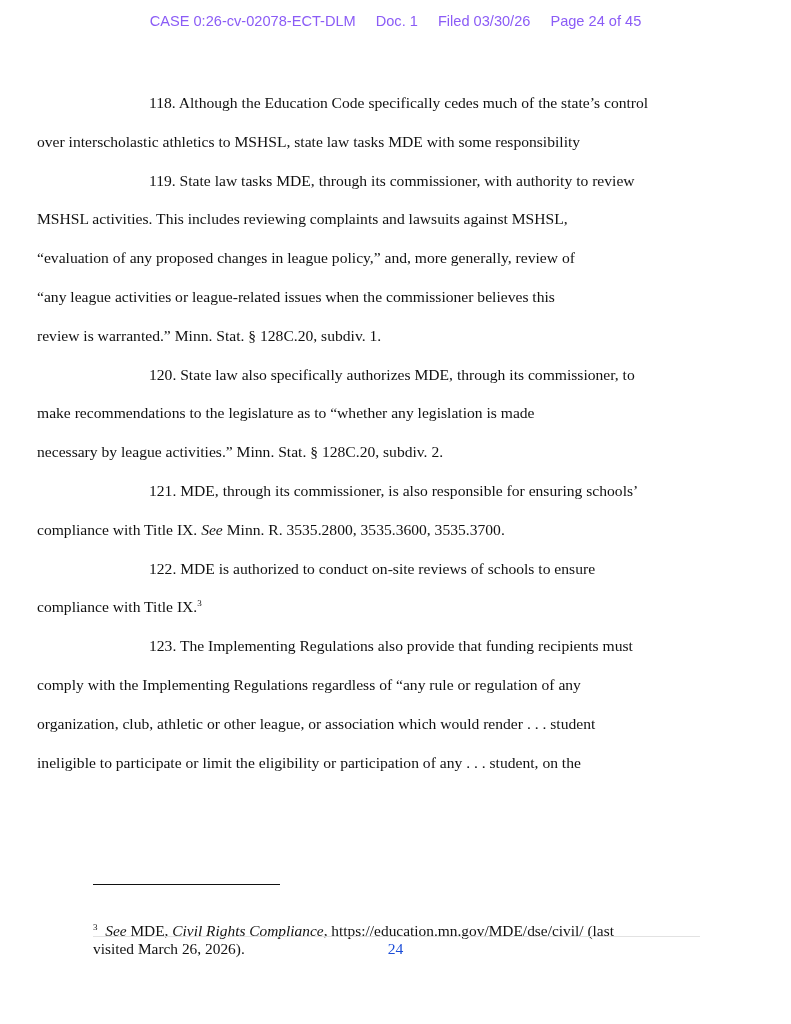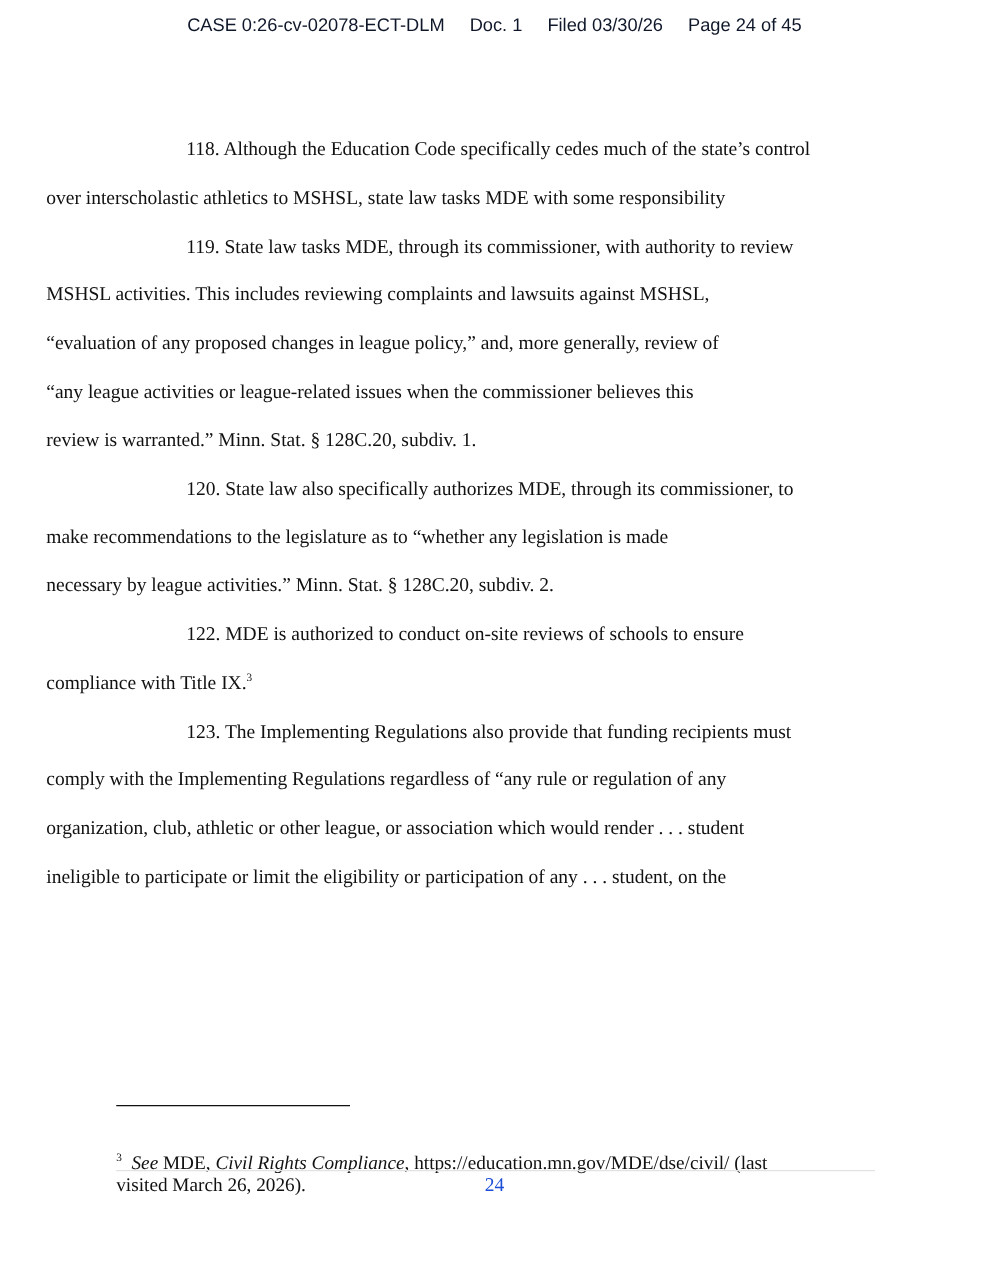--- a/index.html
+++ b/index.html
@@ -1,24 +1,24 @@
 <!DOCTYPE html>
 <html><head>
 <meta charset="utf-8">
 <style>
   html, body { margin: 0; padding: 0; background: #ffffff; }
   body { width: 791px; height: 1024px; position: relative; overflow: hidden; }
   .header {
     position: absolute; top: 13px; left: 0; width: 791px; text-align: center;
-    font-family: "Liberation Sans", sans-serif; font-size: 14.6px; color: #0f172a;
+    font-family: "Liberation Sans", sans-serif; font-size: 14.6px; color: #8b5cf6;
     white-space: pre;
   }
   .header span { margin: 0 10px; }
   .body-text {
-    position: absolute; left: 93px; top: 101px; width: 610px;
+    position: absolute; left: 93px; top: 84px; width: 610px;
     font-family: "Liberation Serif", serif; font-size: 15.6px; color: #111;
     line-height: 38.8px;
   }
   .para { margin: 0; text-indent: 56px; }
   .para .line { display: block; white-space: nowrap; }
   .para .line.rest { text-indent: 0; }
   sup { font-size: 9px; vertical-align: 6px; line-height: 0; }
   .fn-rule { position: absolute; left: 93px; top: 884px; width: 187px; height: 1px; background: #111; }
   .footnote {
     position: absolute; left: 93px; top: 922px; width: 610px;
@@ -48,20 +48,24 @@
     <span class="line" style="text-indent:-56px">“evaluation of any proposed changes in league policy,” and, more generally, review of</span>
     <span class="line" style="text-indent:-56px">“any league activities or league-related issues when the commissioner believes this</span>
     <span class="line" style="text-indent:-56px">review is warranted.”  Minn. Stat. § 128C.20, subdiv. 1.</span>
   </p>
   <p class="para">
     <span class="line">120.  State law also specifically authorizes MDE, through its commissioner, to</span>
     <span class="line" style="text-indent:-56px">make recommendations to the legislature as to “whether any legislation is made</span>
     <span class="line" style="text-indent:-56px">necessary by league activities.”  Minn. Stat. § 128C.20, subdiv. 2.</span>
   </p>
   <p class="para">
+    <span class="line">121.  MDE, through its commissioner, is also responsible for ensuring schools’</span>
+    <span class="line" style="text-indent:-56px"><span>compliance with Title IX.  </span><i>See</i><span> Minn. R. 3535.2800, 3535.3600, 3535.3700.</span></span>
+  </p>
+  <p class="para">
     <span class="line">122.  MDE is authorized to conduct on-site reviews of schools to ensure</span>
     <span class="line" style="text-indent:-56px"><span>compliance with Title IX.</span><sup>3</sup></span>
   </p>
   <p class="para">
     <span class="line">123.  The Implementing Regulations also provide that funding recipients must</span>
     <span class="line" style="text-indent:-56px">comply with the Implementing Regulations regardless of “any rule or regulation of any</span>
     <span class="line" style="text-indent:-56px">organization, club, athletic or other league, or association which would render . . . student</span>
     <span class="line" style="text-indent:-56px">ineligible to participate or limit the eligibility or participation of any . . . student, on the</span>
   </p>
 </div>

